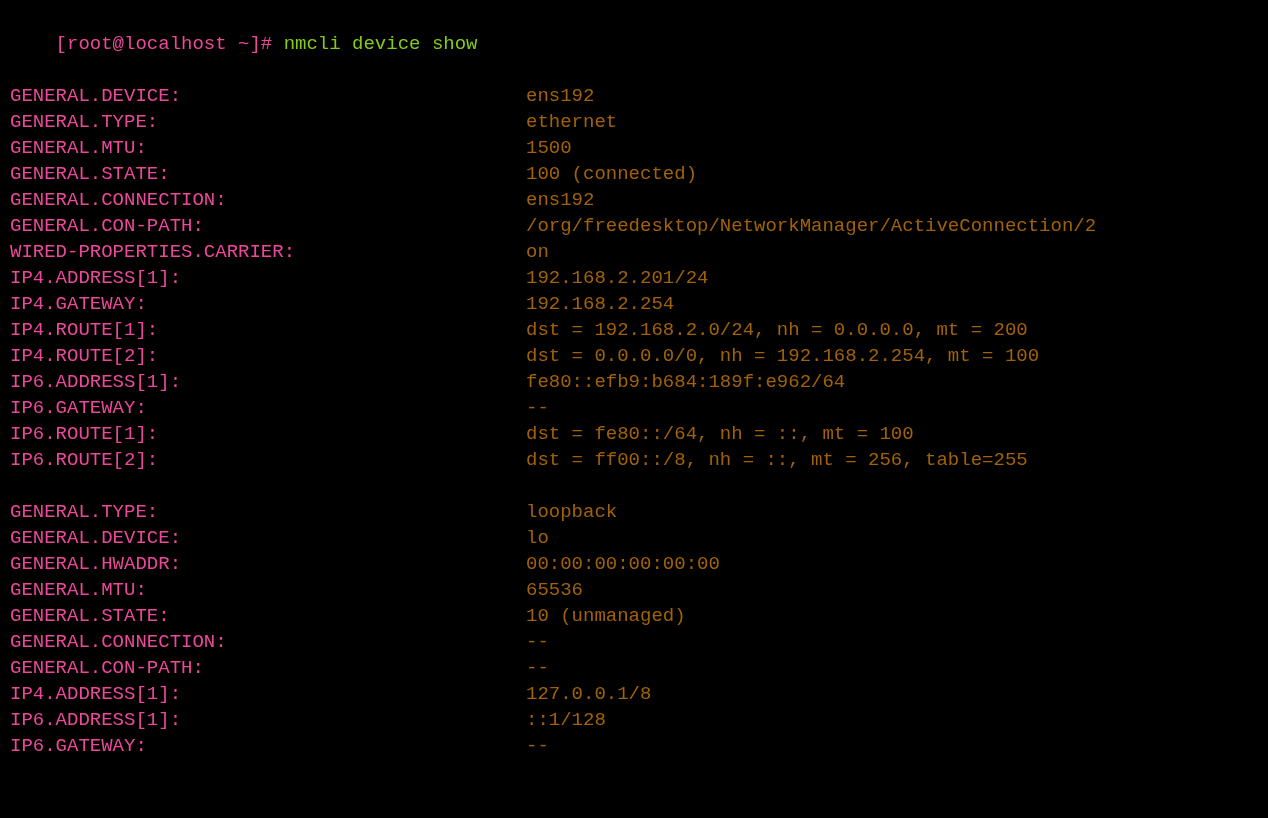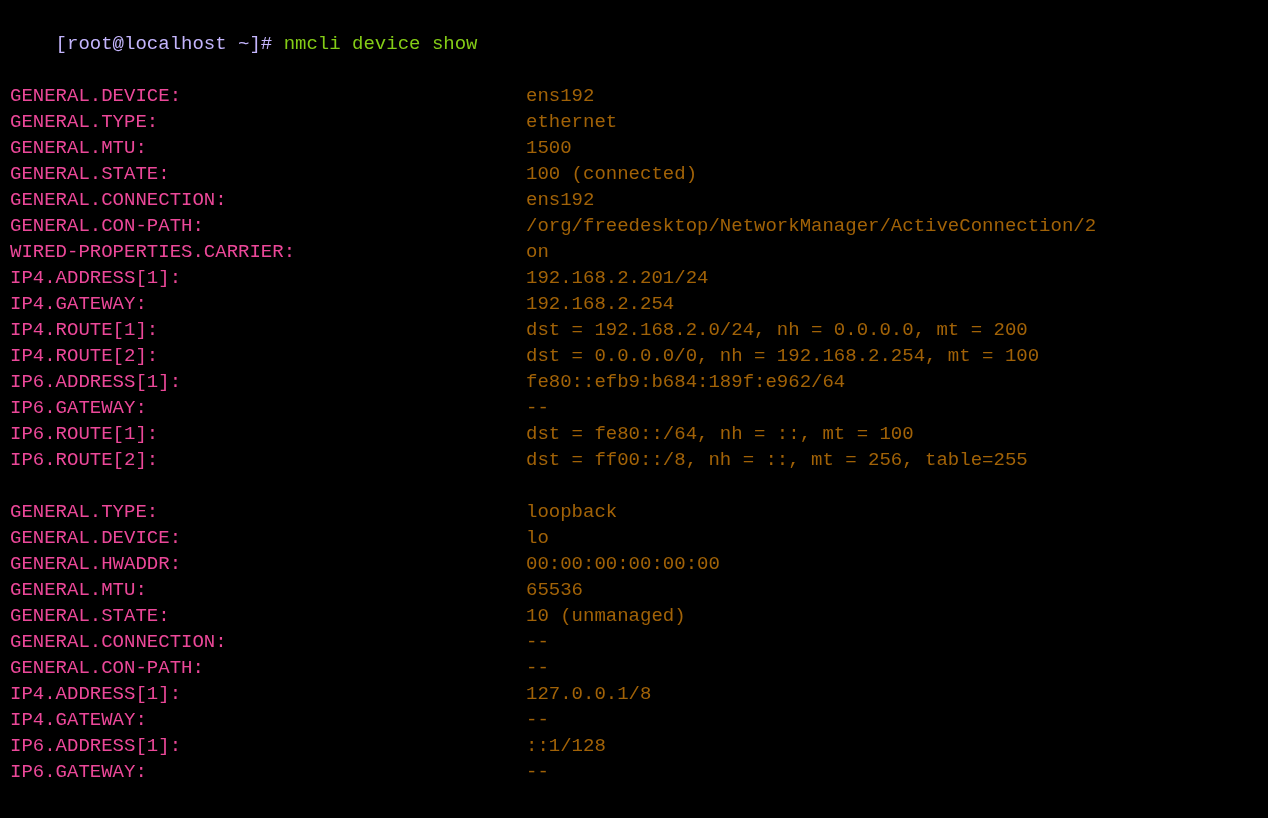--- a/index.html
+++ b/index.html
@@ -10,21 +10,21 @@
       font-size: 19px;
       line-height: 1.37;
       padding: 5px 10px;
       width: 1268px;
       height: 818px;
       overflow: hidden;
     }
     .line {
       white-space: pre;
     }
-    .prompt-user { color: #c4b5fd; margin-top: 12px; }
+    .prompt-user { color: #ec4899; margin-top: 12px; }
     .prompt-command { color: #84cc16; }
     .kv-row { display: block; white-space: pre; }
     .kv-label { display: inline-block; width: 516px; color: #ec4899; }
     .kv-value { color: #a16207; }
   </style>
 </head>
 <body>
 
 <div>
 
@@ -54,21 +54,20 @@
 
   <div>
     <div class="kv-row"><span class="kv-label">GENERAL.TYPE:</span><span class="kv-value">loopback</span></div>
     <div class="kv-row"><span class="kv-label">GENERAL.DEVICE:</span><span class="kv-value">lo</span></div>
     <div class="kv-row"><span class="kv-label">GENERAL.HWADDR:</span><span class="kv-value">00:00:00:00:00:00</span></div>
     <div class="kv-row"><span class="kv-label">GENERAL.MTU:</span><span class="kv-value">65536</span></div>
     <div class="kv-row"><span class="kv-label">GENERAL.STATE:</span><span class="kv-value">10 (unmanaged)</span></div>
     <div class="kv-row"><span class="kv-label">GENERAL.CONNECTION:</span><span class="kv-value">--</span></div>
     <div class="kv-row"><span class="kv-label">GENERAL.CON-PATH:</span><span class="kv-value">--</span></div>
     <div class="kv-row"><span class="kv-label">IP4.ADDRESS[1]:</span><span class="kv-value">127.0.0.1/8</span></div>
-    <div class="kv-row"><span class="kv-label">IP4.GATEWAY:</span><span class="kv-value">--</span></div>
     <div class="kv-row"><span class="kv-label">IP6.ADDRESS[1]:</span><span class="kv-value">::1/128</span></div>
     <div class="kv-row"><span class="kv-label">IP6.GATEWAY:</span><span class="kv-value">--</span></div>
   </div>
 
   <div class="line">
     
   </div>
 
 </div>
 

